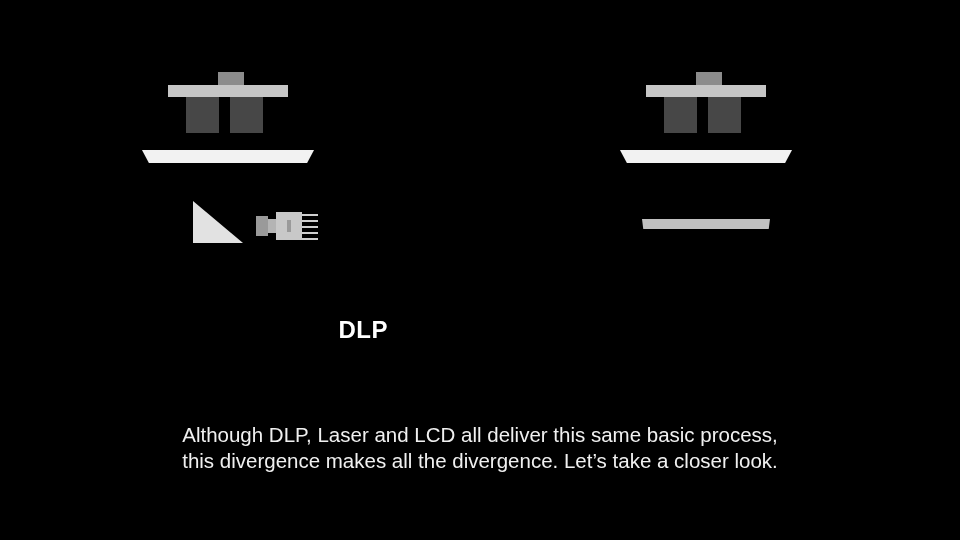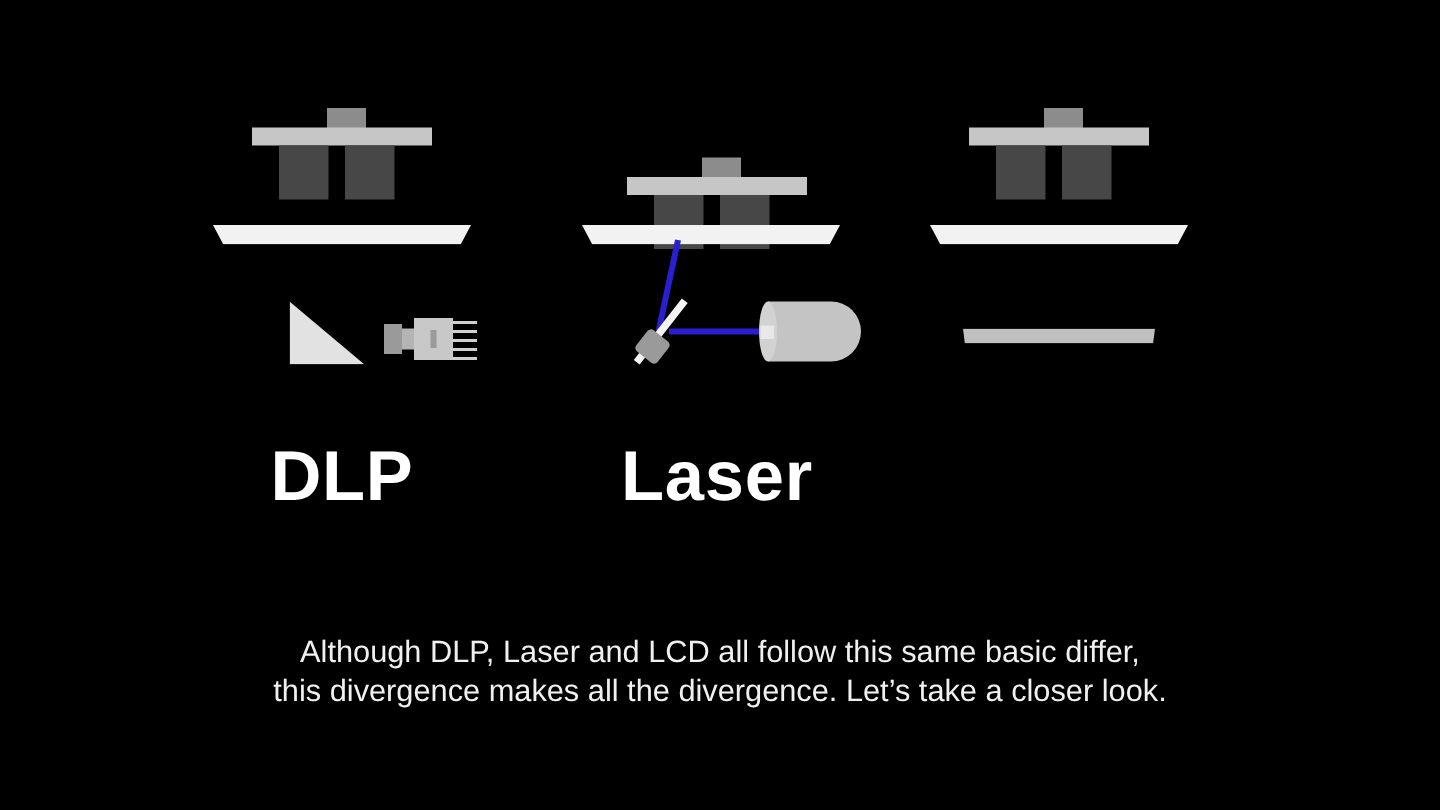--- a/index.html
+++ b/index.html
@@ -172,25 +172,25 @@
     position: absolute;
     width: 128px;
     height: 10px;
     background: #c0c0c0;
     clip-path: polygon(0% 0%, 100% 0%, 99% 100%, 1% 100%);
   }
 
   
   .tech-label {
     position: absolute;
-    top: 294px;
+    top: 307px;
     width: 320px;
-    text-align: center;
+    text-align: right;
     color: #ffffff;
-    font-size: 47px;
+    font-size: 24px;
     font-weight: bold;
     letter-spacing: 0.5px;
     line-height: 46px;
   }
 
   
   #caption {
     position: absolute;
     left: 110px;
     top: 422px;
@@ -228,61 +228,34 @@
       <div class="proj-fin" style="left:234px; top:214px;"></div>
       <div class="proj-fin" style="left:234px; top:220px;"></div>
       <div class="proj-fin" style="left:234px; top:226px;"></div>
       <div class="proj-fin" style="left:234px; top:232px;"></div>
       <div class="proj-fin" style="left:234px; top:238px;"></div>
     </div>
 
     <div class="tech-label">DLP</div>
   </div>
 
-  <div class="column" id="col-laser">
-
-    <div class="printed-object" style="left:100px; top:105px;">
-      <div class="po-tab"></div>
-      <div class="po-plate"></div>
-      <div class="po-leg po-leg-left"></div>
-      <div class="po-leg po-leg-right"></div>
-    </div>
-
-    <div class="vat" style="left:70px; top:150px;"></div>
-
-    <div class="beam beam-diagonal" style="left:132px; top:160px; height:62px; transform: rotate(12deg);"></div>
-    <div class="beam beam-horizontal" style="left:128px; top:219px; width:72px;"></div>
-
-    <div>
-      <div class="mirror" style="left:120px; top:195px;"></div>
-      <div class="mirror-mount" style="left:108px; top:222px;"></div>
-    </div>
-
-    <div>
-      <div class="diode-body" style="left:194px; top:201px;"></div>
-      <div class="diode-cap" style="left:188px; top:201px;"></div>
-      <div class="diode-aperture" style="left:189px; top:217px;"></div>
-    </div>
-
-    <div class="tech-label">Laser</div>
-  </div>
 
   <div class="column" id="col-lcd">
 
     <div class="printed-object" style="left:100px; top:72px;">
       <div class="po-tab"></div>
       <div class="po-plate"></div>
       <div class="po-leg po-leg-left"></div>
       <div class="po-leg po-leg-right"></div>
     </div>
 
     <div class="vat" style="left:74px; top:150px;"></div>
 
     <div class="lcd-panel" style="left:96px; top:219px;"></div>
 
   </div>
 
   <div id="caption">
-    <span class="cap-line">Although DLP, Laser and LCD all follow this same basic differ,</span>
+    <span class="cap-line">Although DLP, Laser and LCD all deliver this same basic process,</span>
     <span class="cap-line">this divergence makes all the divergence. Let’s take a closer look.</span>
   </div>
 
 </div>
 
 </body></html>

